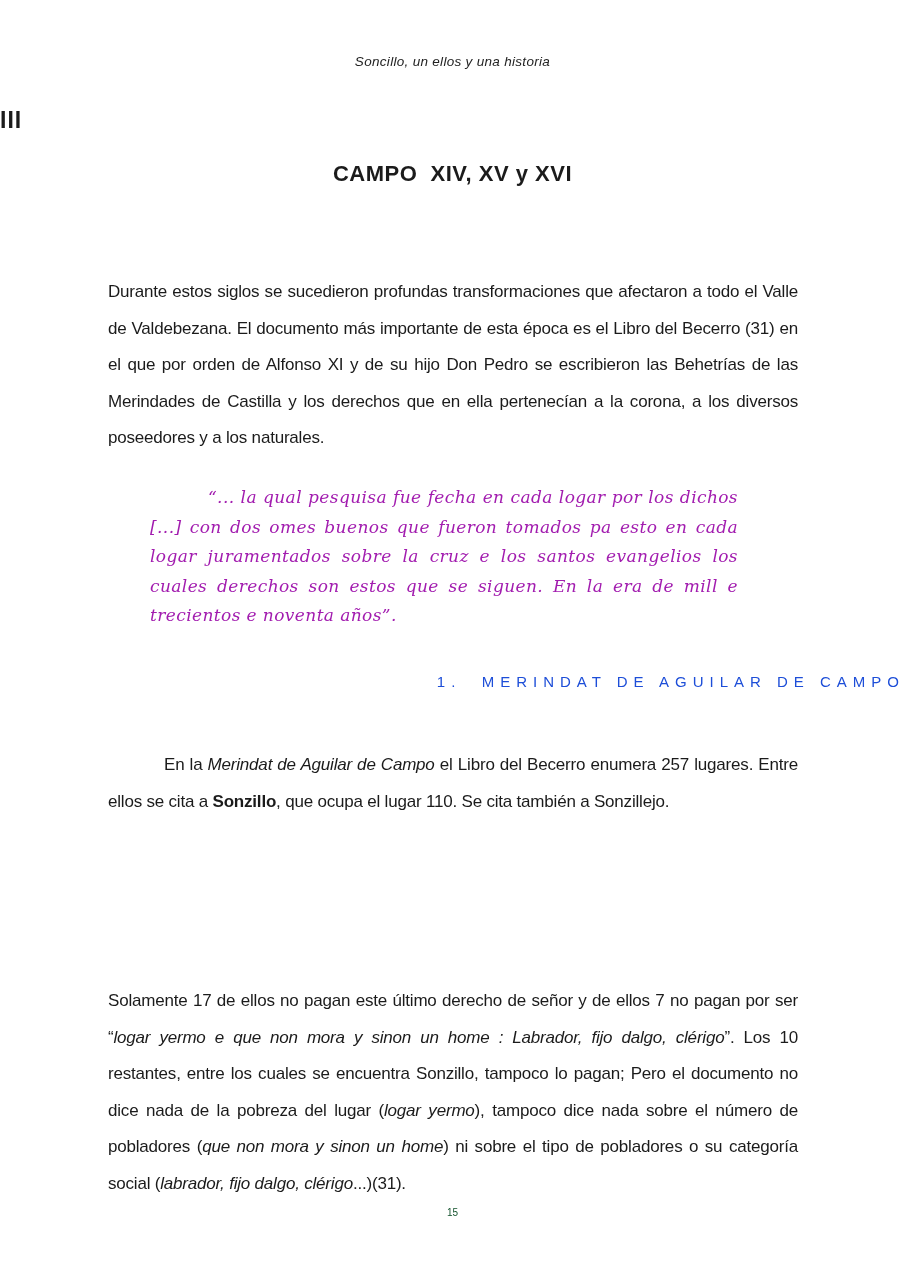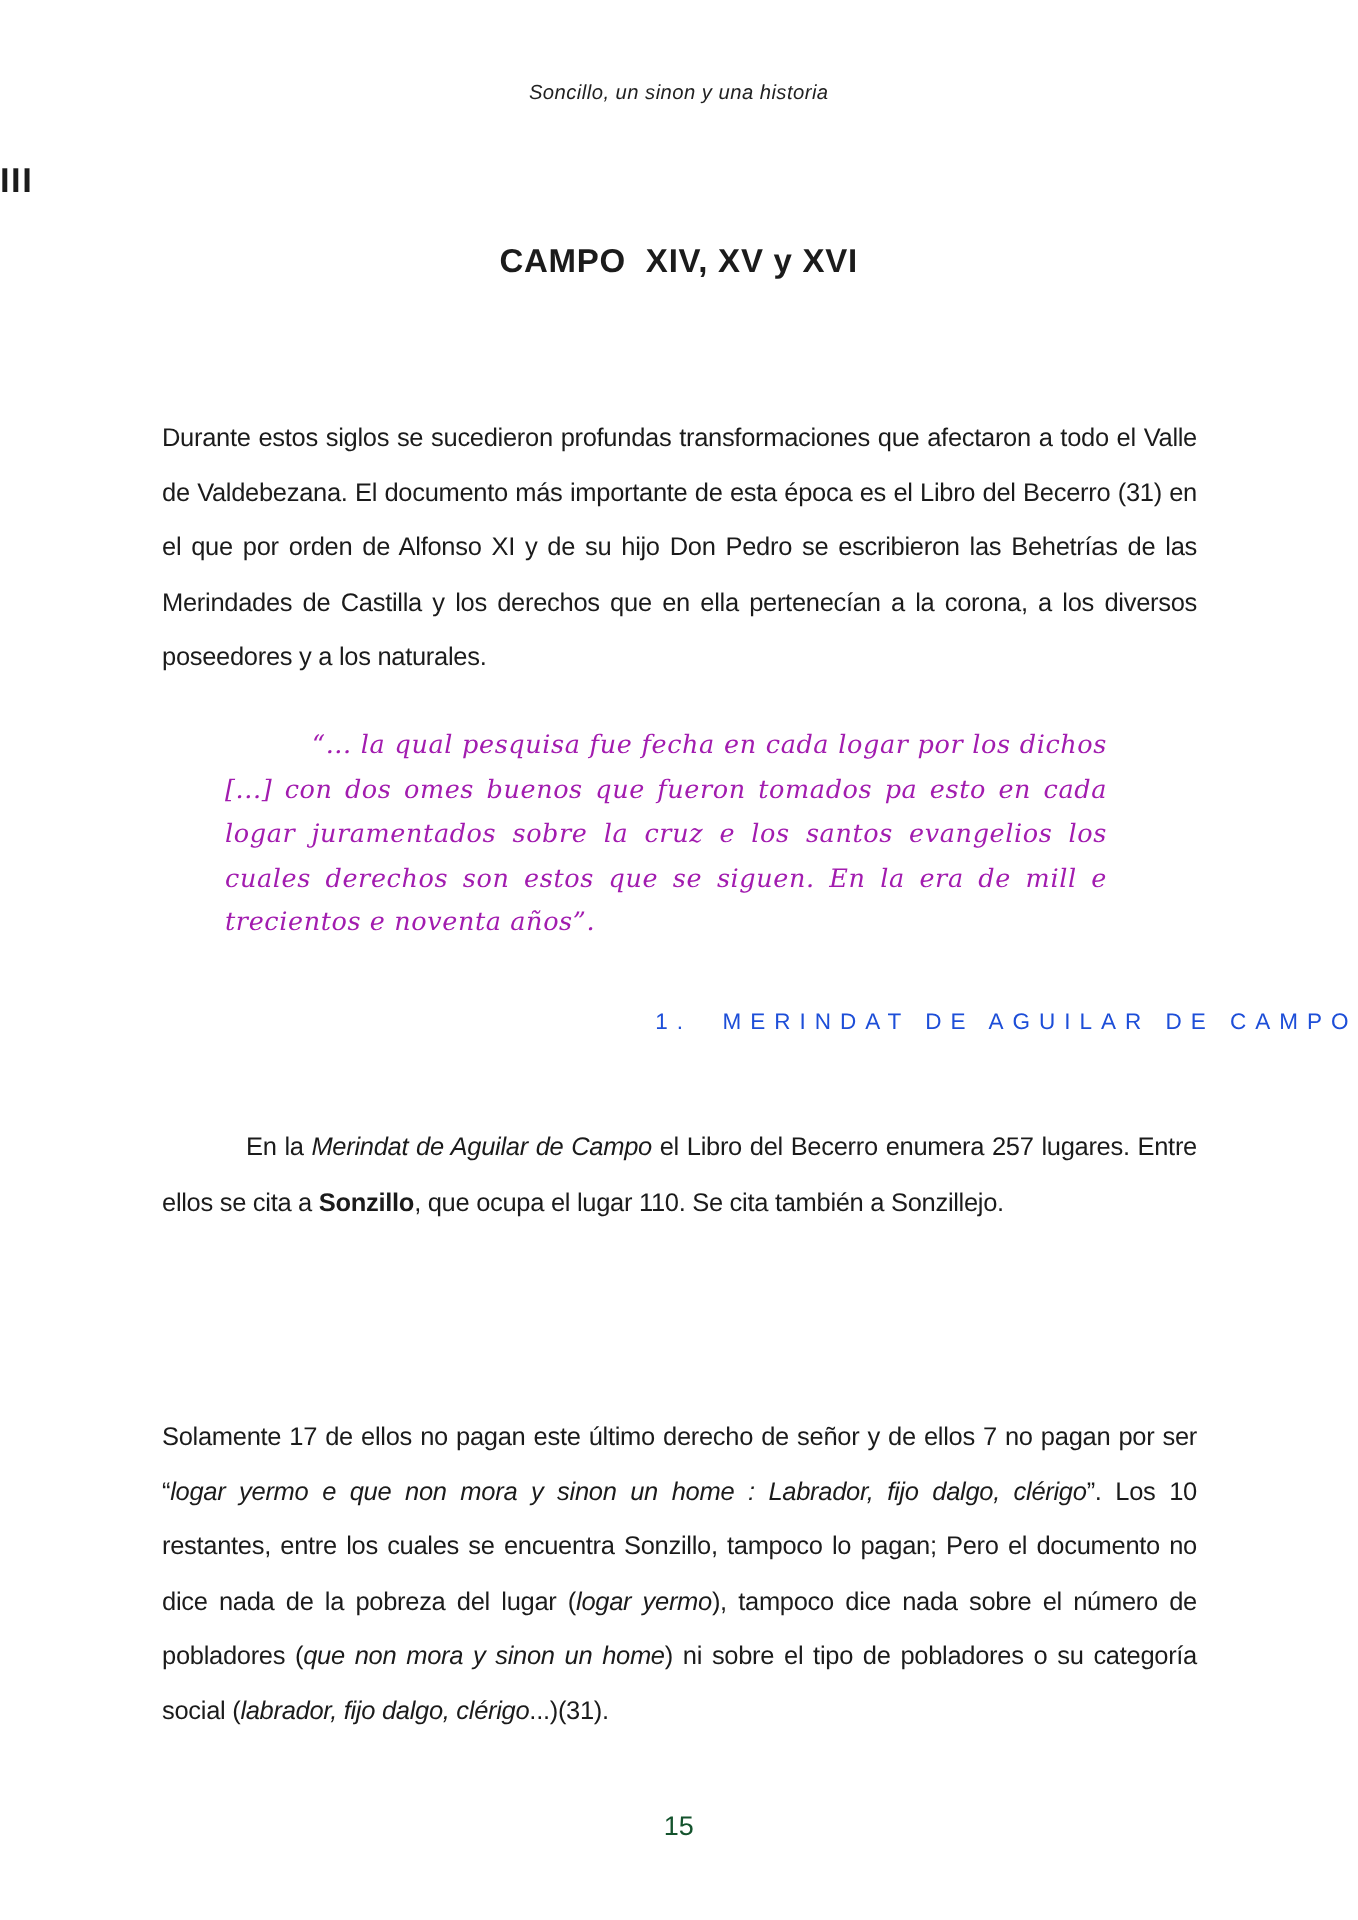--- a/index.html
+++ b/index.html
@@ -45,21 +45,21 @@
     font-size: 17px;
     line-height: 36.5px;
     letter-spacing: -0.2px;
     text-align: justify;
     color: #1b1b1b;
     margin-top: 11px;
   }
   .p1 { top: 263px; }
   .p2 { top: 736px; text-indent: 56px; }
   .p3 { top: 821px; text-indent: 56px; }
-  .p4 { top: 929px; }
+  .p4 { top: 972px; }
   .quote-block {
     position: absolute;
     top: 483px;
     left: 150px;
     width: 588px;
     font-family: "DejaVu Serif", serif;
     font-style: italic;
     font-size: 17px;
     line-height: 29.5px;
     letter-spacing: 0.4px;
@@ -75,30 +75,30 @@
     letter-spacing: 6px;
     white-space: pre-wrap;
     color: #1d4ed8;
   }
   .italic { font-style: italic; }
   .bold   { font-weight: 700; }
   .page-number {
     position: absolute;
     top: 1207px; left: 0; width: 100%;
     text-align: center;
-    font-size: 18px;
+    font-size: 10px;
     color: #14532d;
   }
 </style>
 </head>
 <body>
 
 <div class="page">
 
-  <div class="running-header">Soncillo, un sinon y una historia</div>
+  <div class="running-header">Soncillo, un ellos y una historia</div>
 
   <div class="chapter-number">III</div>
 
   <div class="chapter-title">CAMPO  XIV, XV y XVI</div>
 
   <p class="body-par p1">Durante estos siglos se sucedieron profundas transformaciones que afectaron a todo el Valle de Valdebezana. El documento más importante de esta época es el Libro del Becerro (31) en el que por orden de Alfonso XI  y de su hijo Don Pedro se escribieron las Behetrías de las Merindades de Castilla y los derechos que en ella pertenecían a la corona, a los diversos poseedores y a los naturales.</p>
 
   <div class="quote-block">“... la qual pesquisa fue fecha en cada logar por los dichos [...] con dos omes buenos que fueron tomados pa esto en cada logar juramentados sobre la cruz e los santos evangelios los cuales derechos son estos que se siguen. En la era de mill e trecientos e noventa años”.</div>
 
   <div class="section-heading">1.  MERINDAT DE AGUILAR DE CAMPO</div>

